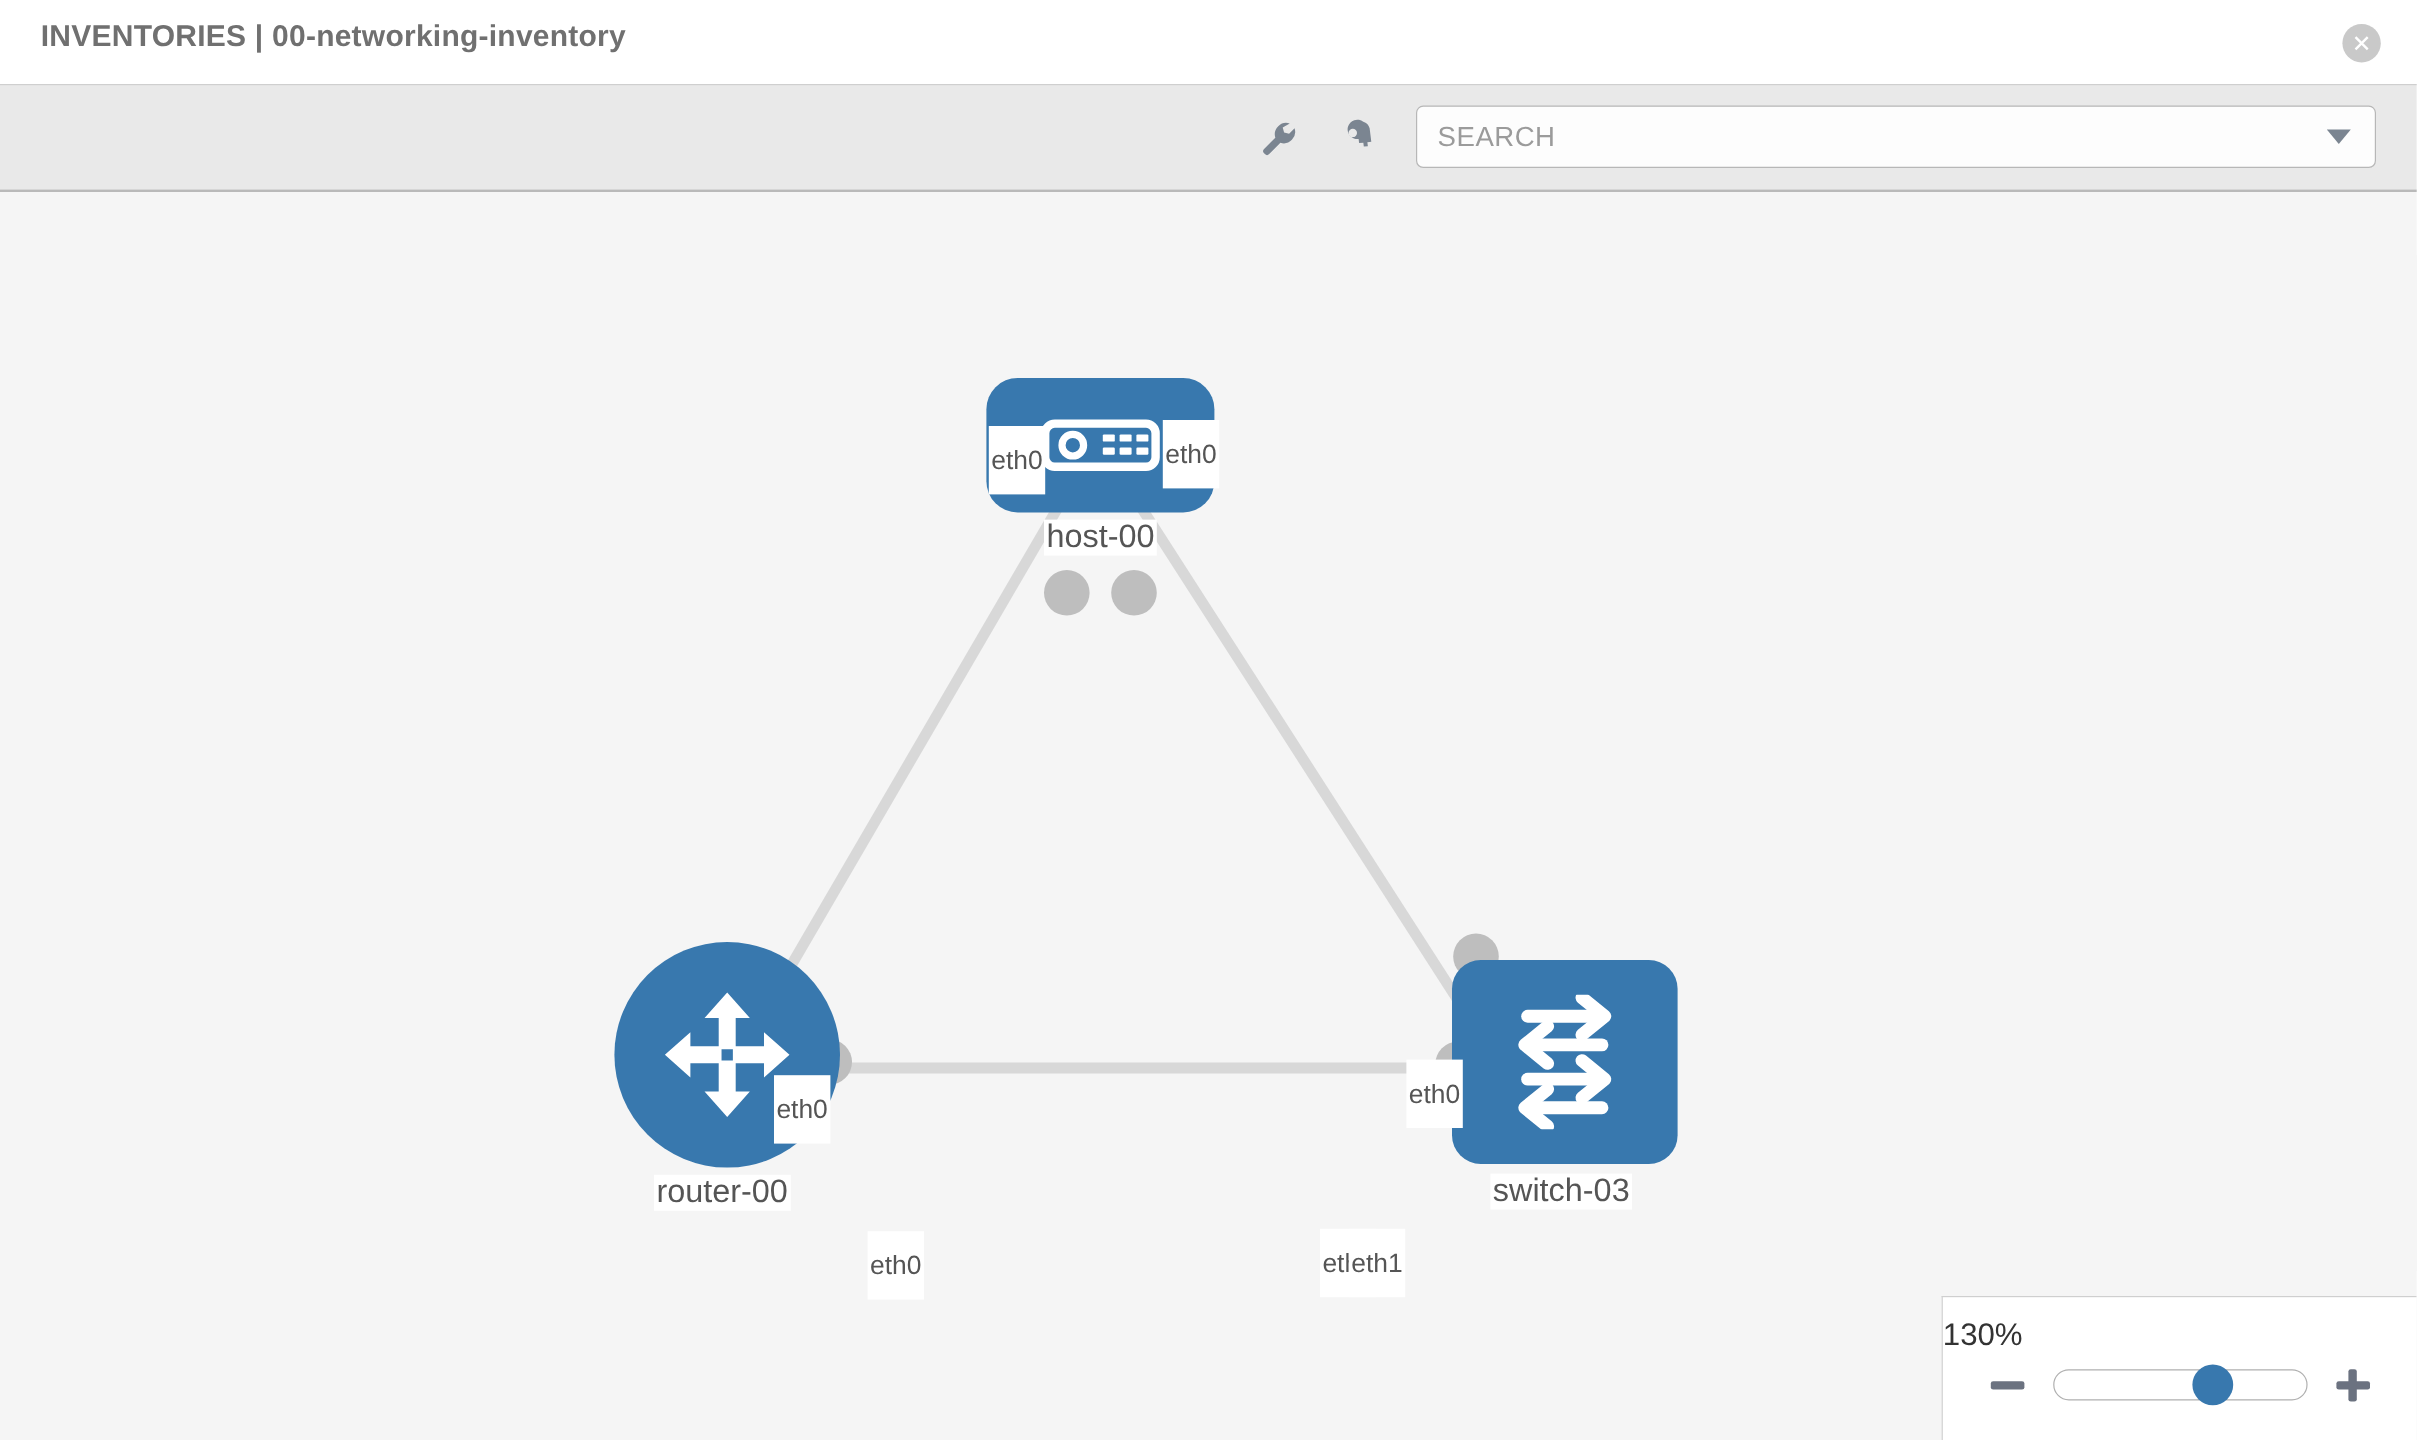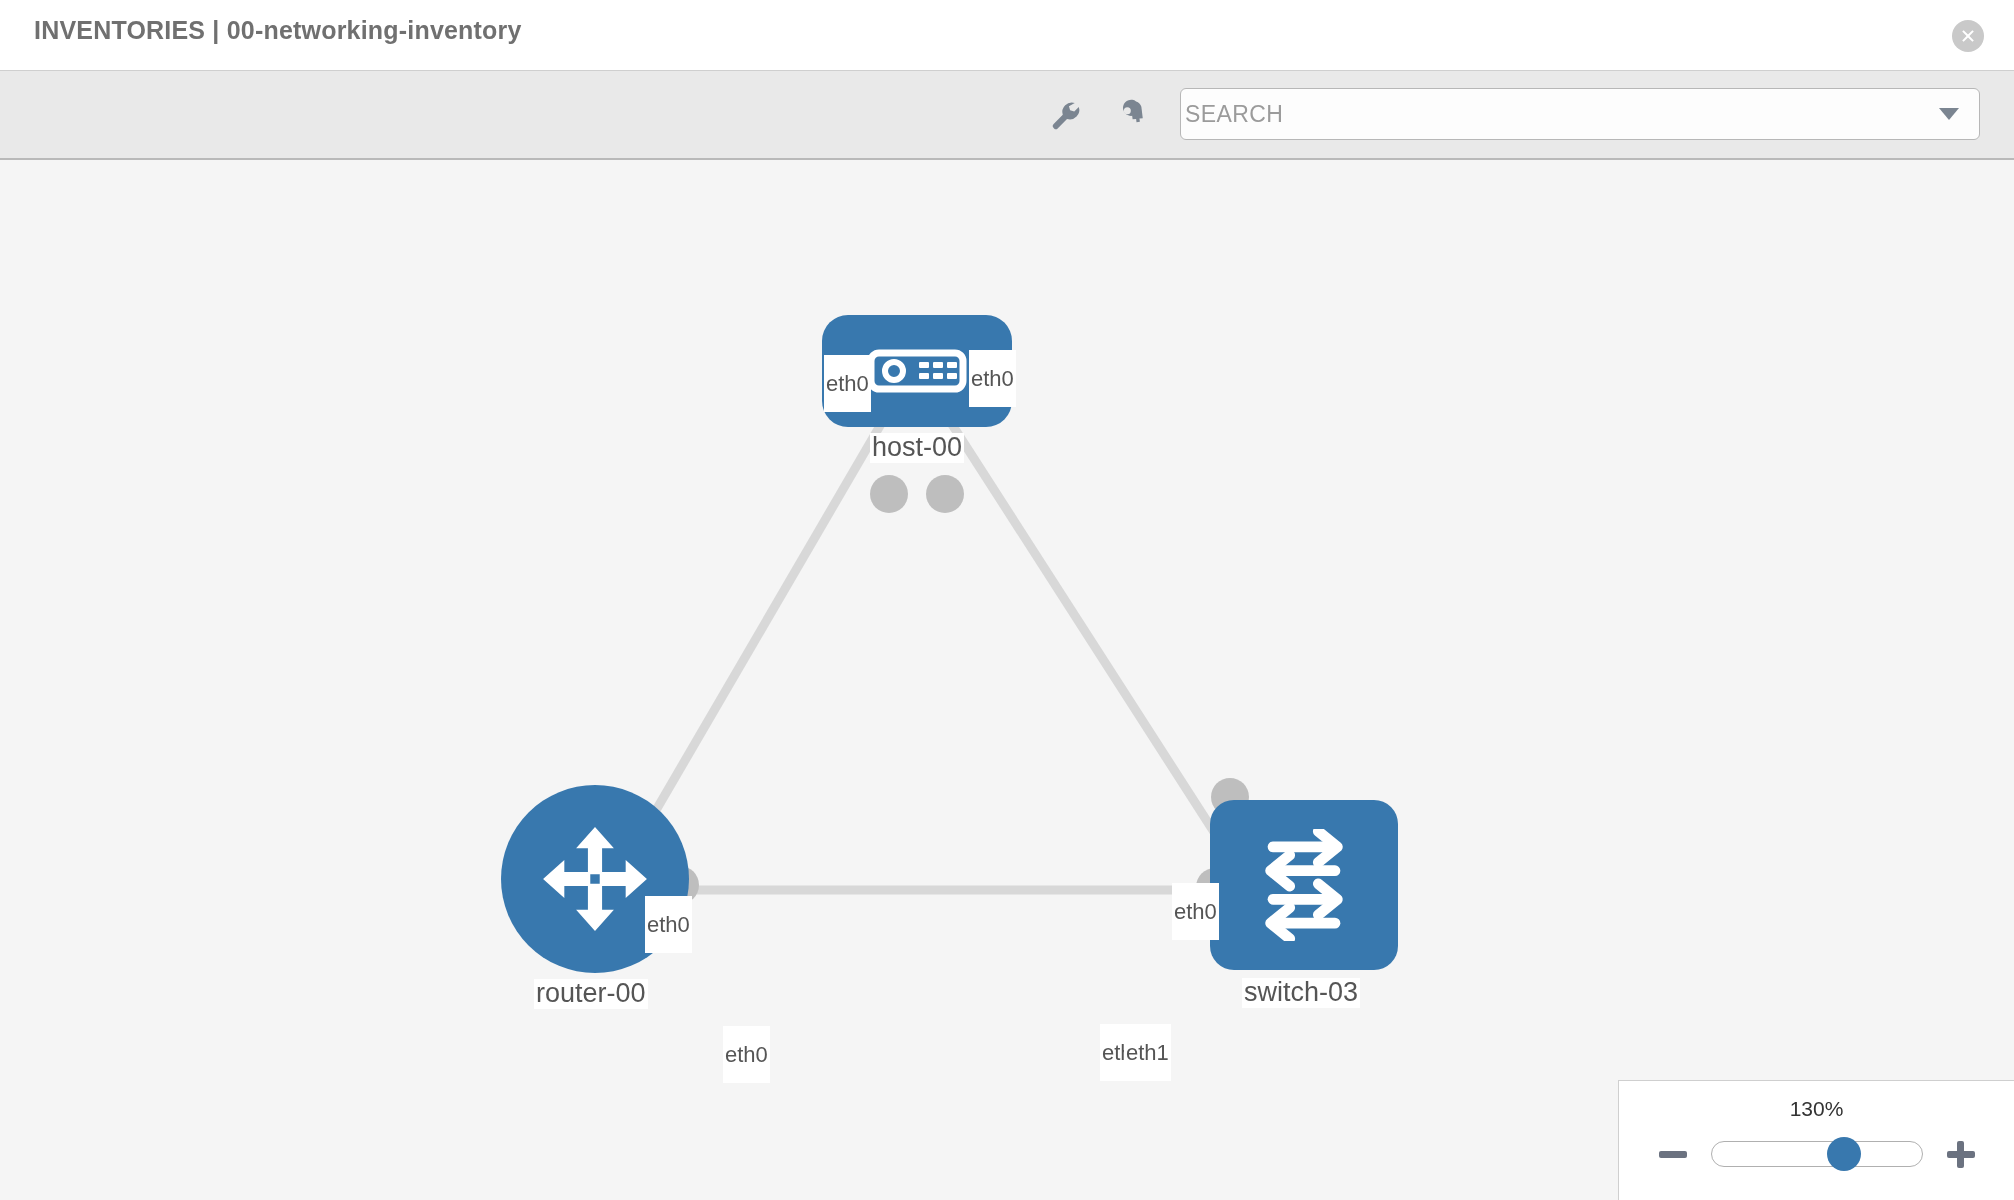--- a/index.html
+++ b/index.html
@@ -99,21 +99,21 @@
     left: 1180px; top: 17px;
     width: 800px; height: 52px;
     background: #fdfdfd;
     border: 1px solid #b7b7b7;
     border-radius: 6px;
     display: flex;
     align-items: center;
     cursor: text;
   }
   .search-label {
-    margin-left: 4px;
+    margin-left: 17px;
     font-size: 23px;
     color: #9b9b9b;
     letter-spacing: 0.4px;
   }
 
   
   .canvas {
     position: absolute;
     left: 0; top: 160px;
     width: 2014px; height: 1040px;
@@ -175,22 +175,21 @@
     left: 1618px; top: 1080px;
     width: 396px; height: 120px;
     background: #ffffff;
     border: 1px solid #cfcfcf;
     border-right: none;
     border-bottom: none;
   }
   .zoom-pct {
     position: absolute;
     top: 16px; left: 0; right: 0;
-    text-align: center;
-    font-size: 21px;
+    font-size: 26px;
     color: #333333;
   }
   .zoom-row {
     position: absolute;
     top: 50px; left: 0;
     width: 396px; height: 46px;
     display: flex;
     align-items: center;
     justify-content: center;
   }
@@ -304,21 +303,21 @@
           </g>
         </svg>
       </div>
 
       <div class="node-label" style="left:48px; top:118px;">host-00</div>
     </div>
 
     <div class="iface-label" style="left:824px; top:195px;">eth0</div>
     <div class="iface-label" style="left:969px; top:190px;">eth0</div>
 
-    <div class="node" style="left:501px; top:625px; width:200px; height:215px;">
+    <div class="node" style="left:512px; top:625px; width:200px; height:215px;">
       <div class="knob" style="left:160px; top:81px;"></div>
 
       <div class="node-shape" style="left:0; top:0; width:188px; height:188px; border-radius:50%;">
         <svg width="118" height="118" viewBox="0 0 100 100">
           <g fill="#ffffff">
 
             <path d="M50 6 L66 24 L56 24 L56 46 L44 46 L44 24 L34 24 Z"></path>
 
             <path d="M50 94 L34 76 L44 76 L44 54 L56 54 L56 76 L66 76 Z"></path>
 

